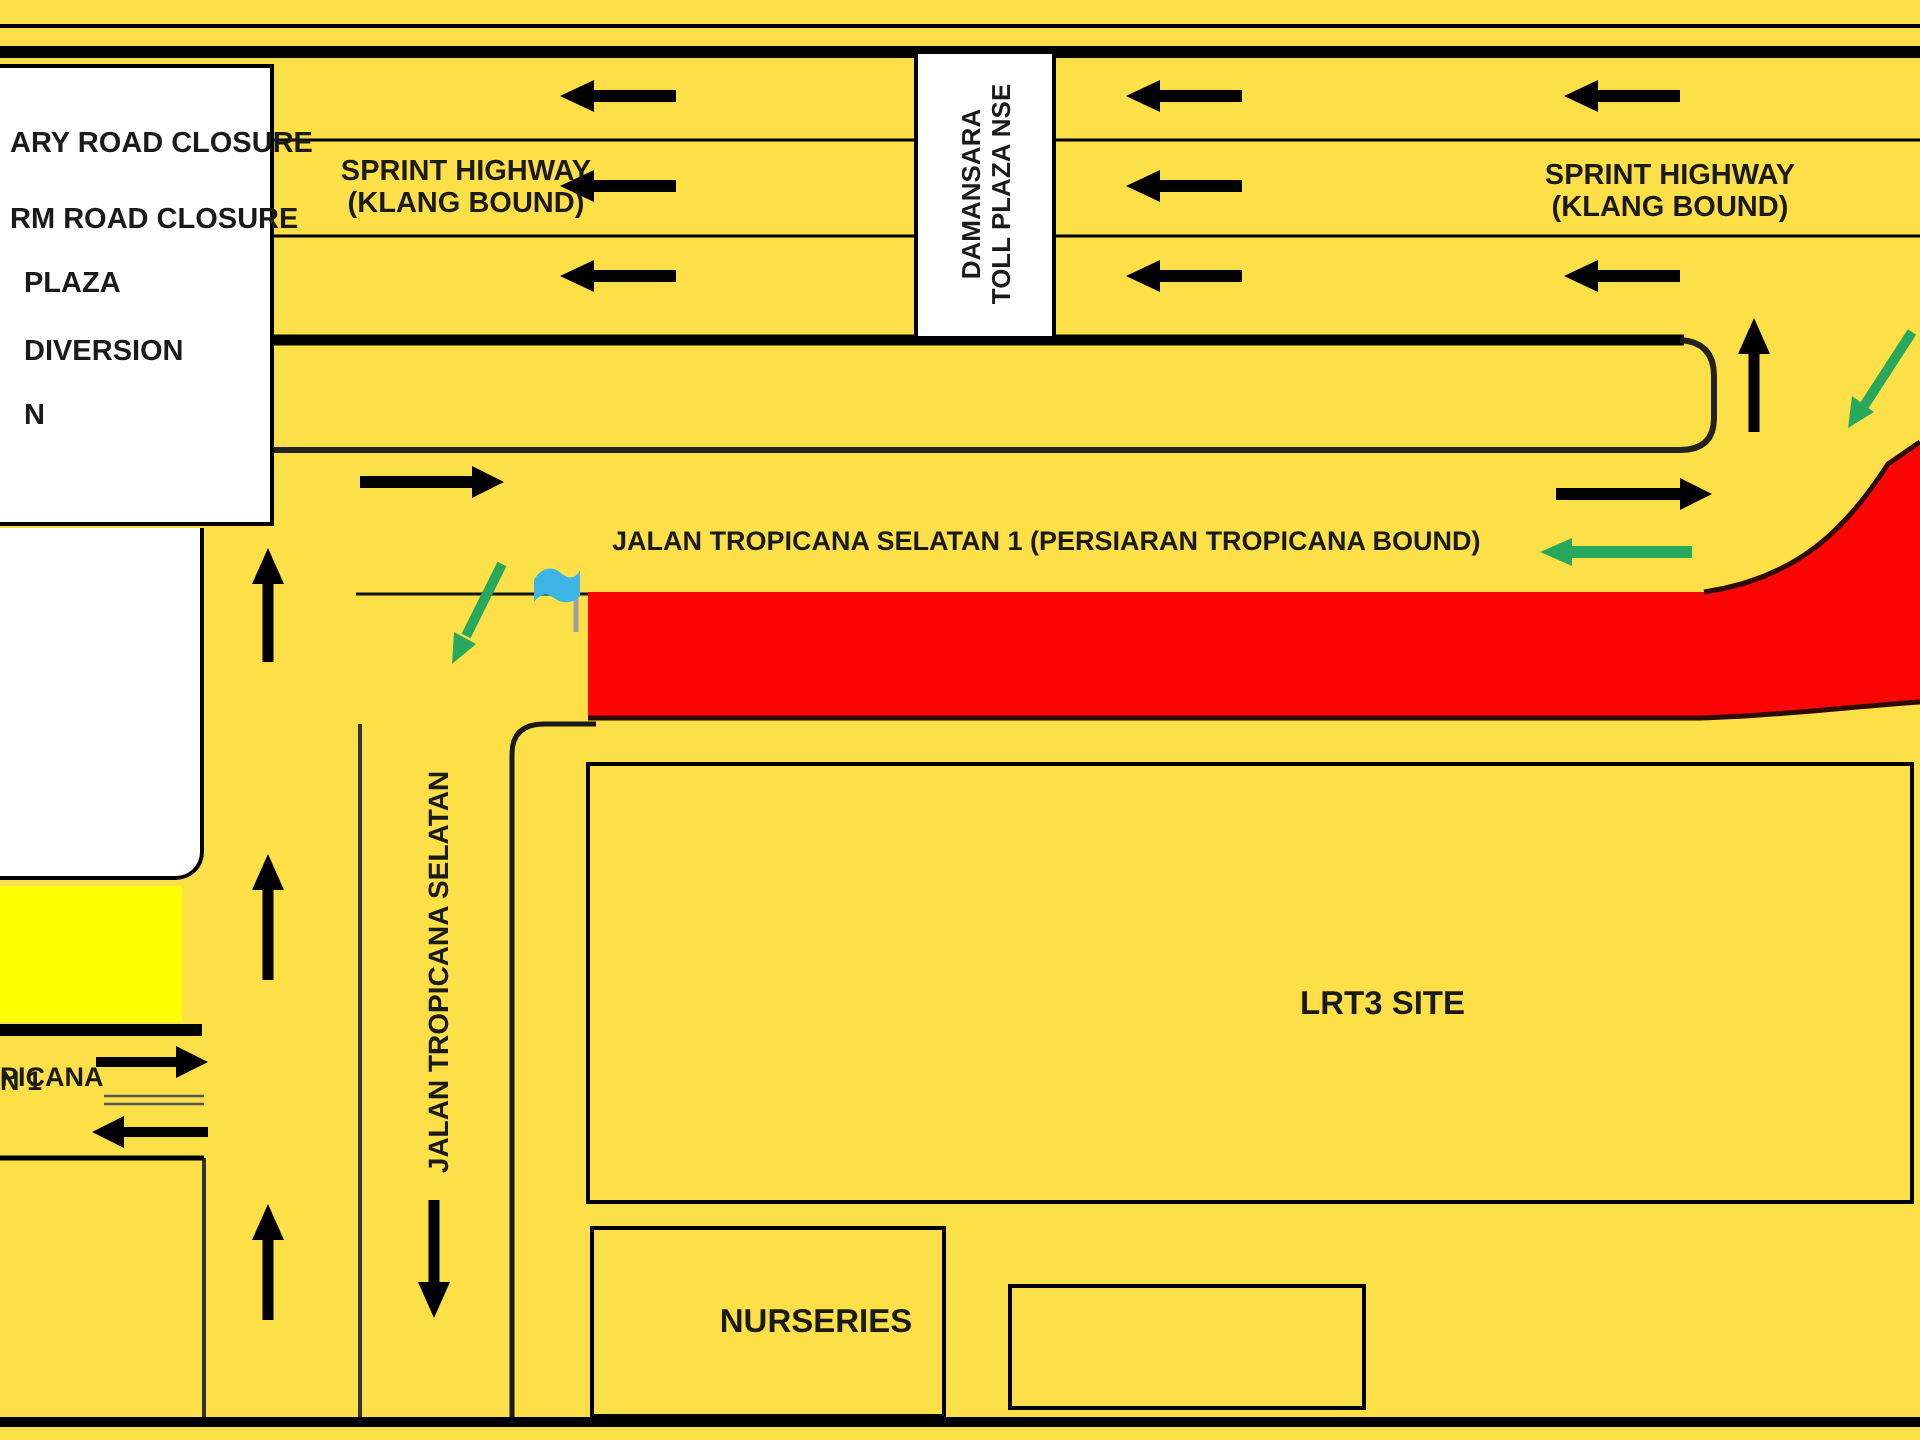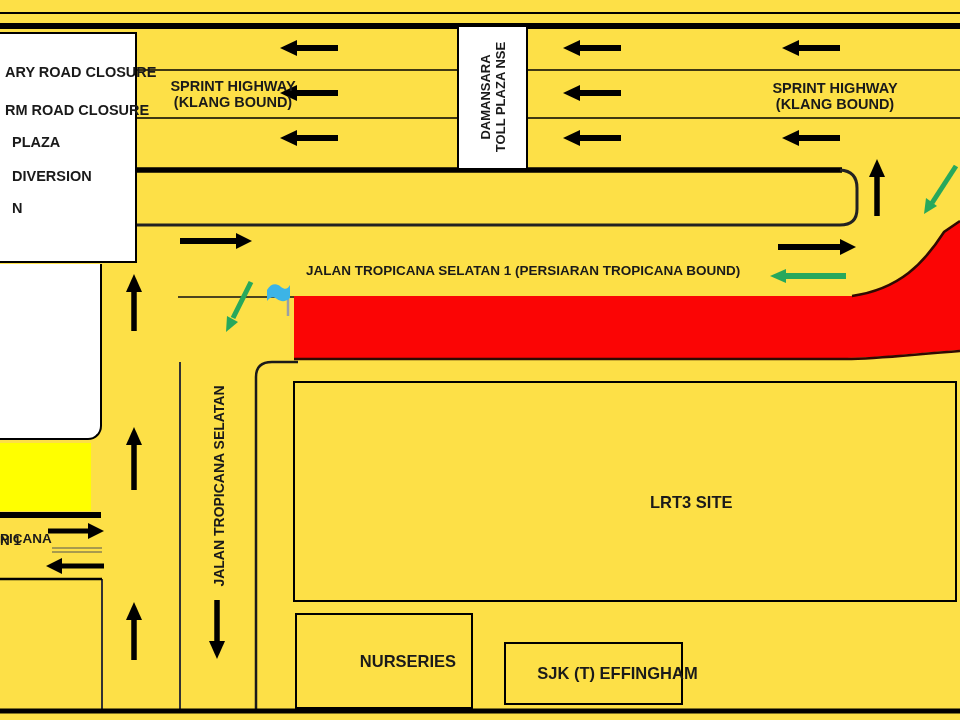--- a/index.html
+++ b/index.html
@@ -160,17 +160,14 @@
 
   <div class="lbl" style="left:291px;top:263px;font-size:13.5px;margin-left:15px;">JALAN TROPICANA SELATAN 1 (PERSIARAN TROPICANA BOUND)</div>
   <div class="vtext" style="left:219px;top:486px;font-size:14px;">JALAN TROPICANA SELATAN</div>
   <div class="lbl" style="left:0px;top:531px;font-size:13.5px;">PICANA</div>
   <div class="lbl" style="left:0px;top:533px;font-size:13.5px;">N 1</div>
 
   <div class="lbl" style="left:650px;top:482px;font-size:16.5px;margin-top:11px;">LRT3 SITE</div>
   <div class="lbl center" style="left:295px;top:613px;width:178px;height:96px;font-size:16.5px;">
     <span>NURSERIES</span>
   </div>
-  <div class="lbl center" style="left:504px;top:642px;width:179px;height:63px;font-size:16.5px;">
-    <span>SJK (T) EFFINGHAM</span>
-  </div>
 
 </div>
 
 </body></html>

